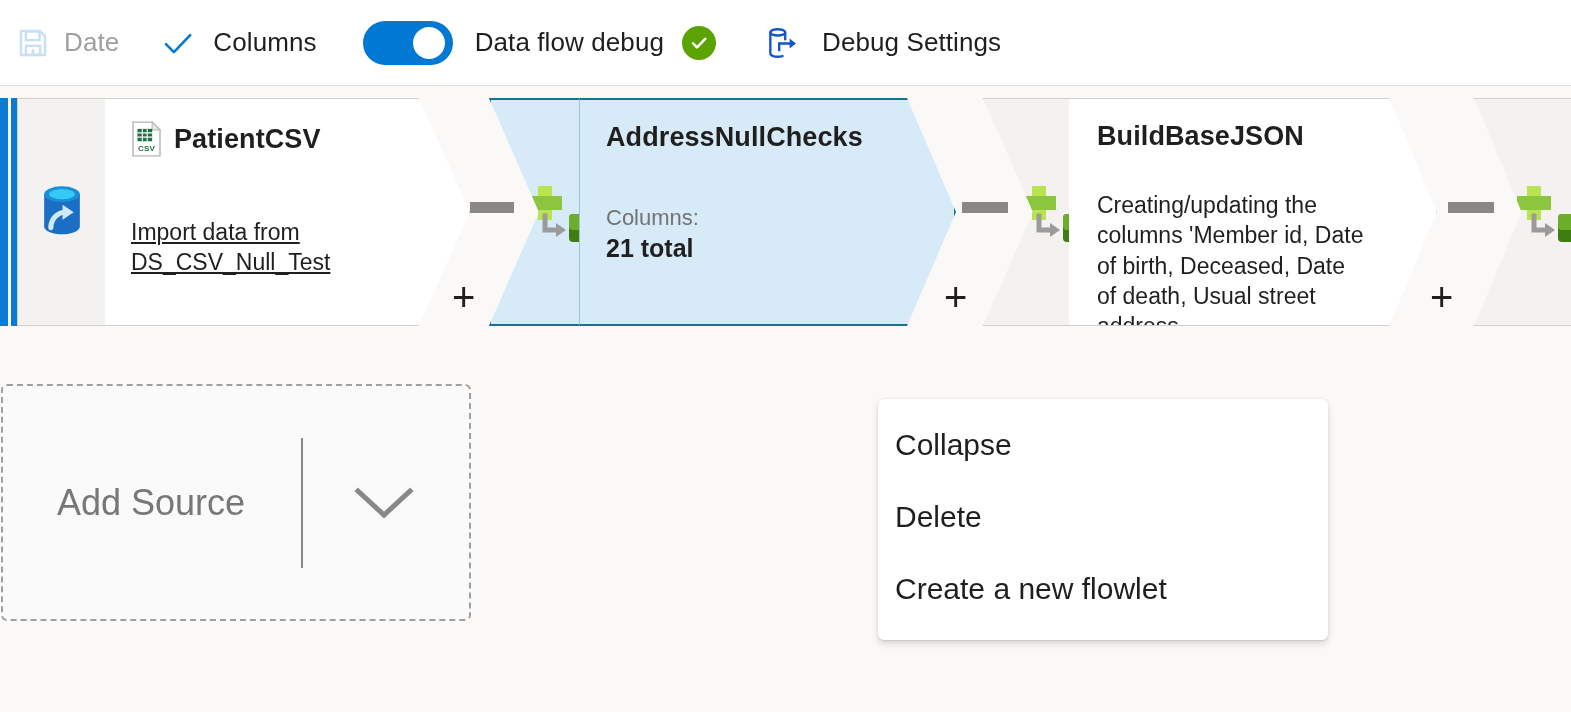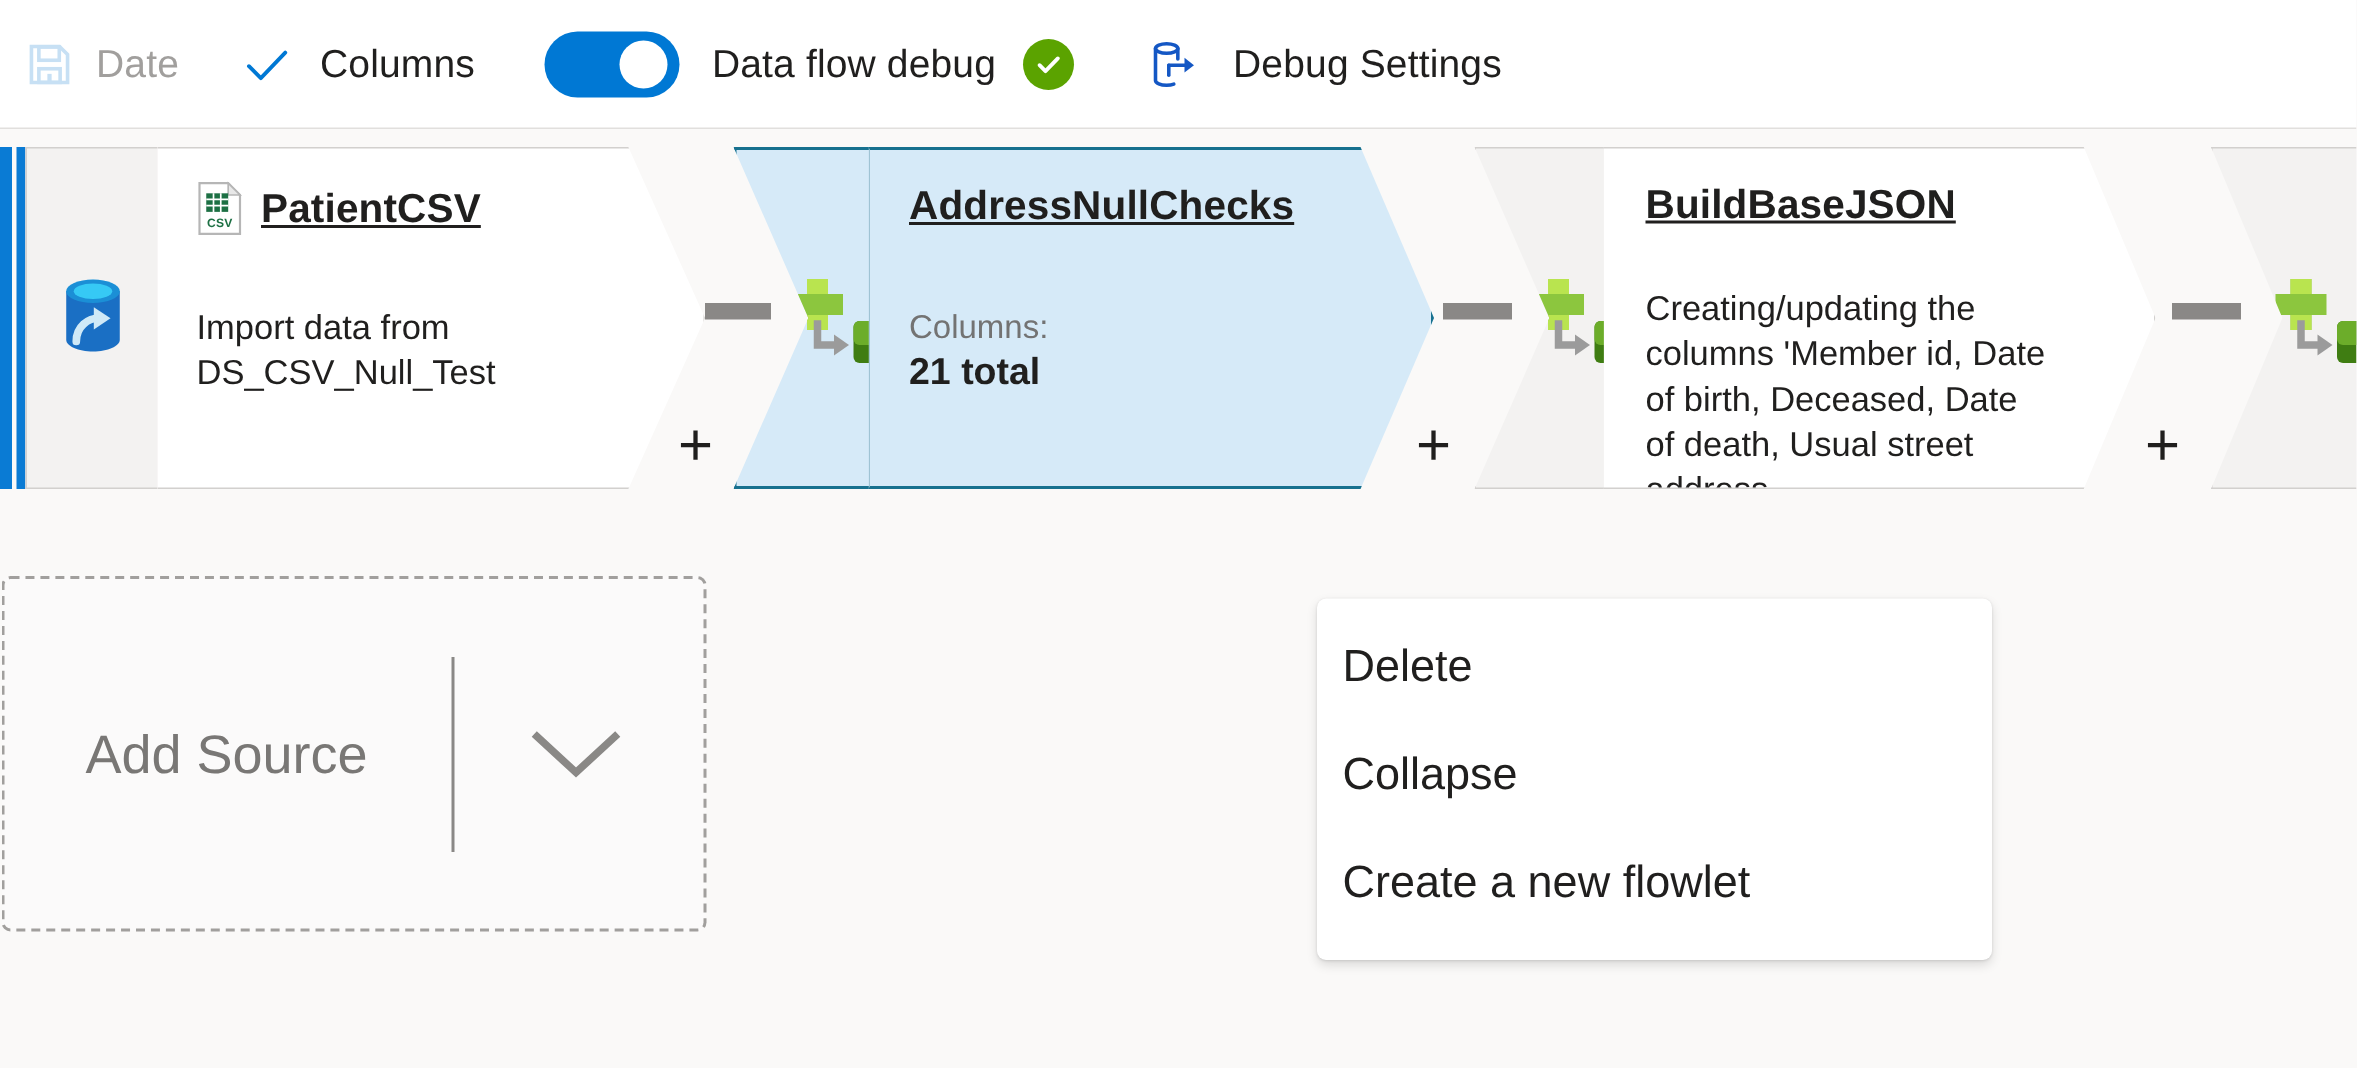--- a/index.html
+++ b/index.html
@@ -75,21 +75,21 @@
   }
 
   .body{
     position:absolute;top:0;height:228px;
     box-sizing:border-box;
     padding:22px 26px 0 26px;
     overflow:hidden;
   }
   .node-title{
     font-size:27px;color:#201f1e;font-weight:600;letter-spacing:.1px;
-    display:flex;align-items:center;gap:12px;white-space:nowrap;text-decoration:underline;
+    display:flex;align-items:center;gap:12px;white-space:nowrap;
   }
   .node-sub-label{font-size:22px;color:#737373;line-height:1.32;}
   .node-sub-strong{font-size:25px;color:#201f1e;font-weight:700;line-height:1.32;}
   .node-desc{
     font-size:23px;color:#201f1e;line-height:1.32;margin-top:26px;
   }
 
   
   .connector{position:absolute;height:11px;background:#8a8886;top:115px;}
 
@@ -218,21 +218,21 @@
             <path d="M18 1l7 7h-7z" fill="#e8e8e8" stroke="#b6b6b6" stroke-width="1"></path>
             <rect x="5" y="7" width="13" height="11" fill="#1d7044"></rect>
             <g stroke="#ffffff" stroke-width="1">
               <path d="M5 10.6h13M5 14.3h13M9.3 7v11M13.6 7v11"></path>
             </g>
             <text x="13" y="27" font-size="7.2" fill="#1d7044" text-anchor="middle" font-family="'Liberation Sans', sans-serif">CSV</text>
           </svg>
         </span>
         <span>PatientCSV</span>
       </div>
-      <div class="node-desc" style="max-width:205px;margin-top:46px;">Import data from DS_CSV_Null_Test</div>
+      <div class="node-desc" style="max-width:205px;margin-top:60px;text-decoration:underline;">Import data from DS_CSV_Null_Test</div>
     </div>
   </div>
 
   <div class="connector" style="left:470px;width:44px;"></div>
 
   <div class="plus" style="left:452px;top:190px;">+</div>
 
   <div class="node" style="left:489px;width:479px;">
     <div class="gutter" style="width:104px;background:#d6eaf8;border:2px solid #17718f;border-right:none;box-sizing:border-box;
                 clip-path:polygon(0 0, 100% 0, 100% 100%, 0 100%, 48% 50%);">
@@ -308,23 +308,23 @@
     <span class="as-divider"></span>
     <span class="as-chev">
       <svg width="62" height="38" viewBox="0 0 62 38" fill="none">
         <path d="M5 7l26 24L57 7" stroke="#8a8886" stroke-width="5" stroke-linecap="square"></path>
       </svg>
     </span>
   </div>
 
   <div id="context-menu">
     <div class="menu-item">
+      <span>Collapse</span>
+    </div>
+    <div class="menu-item">
       <span>Delete</span>
-    </div>
-    <div class="menu-item">
-      <span>Collapse</span>
     </div>
     <div class="menu-item">
       <span>Create a new flowlet</span>
     </div>
   </div>
 
 </div>
 
 </body></html>

